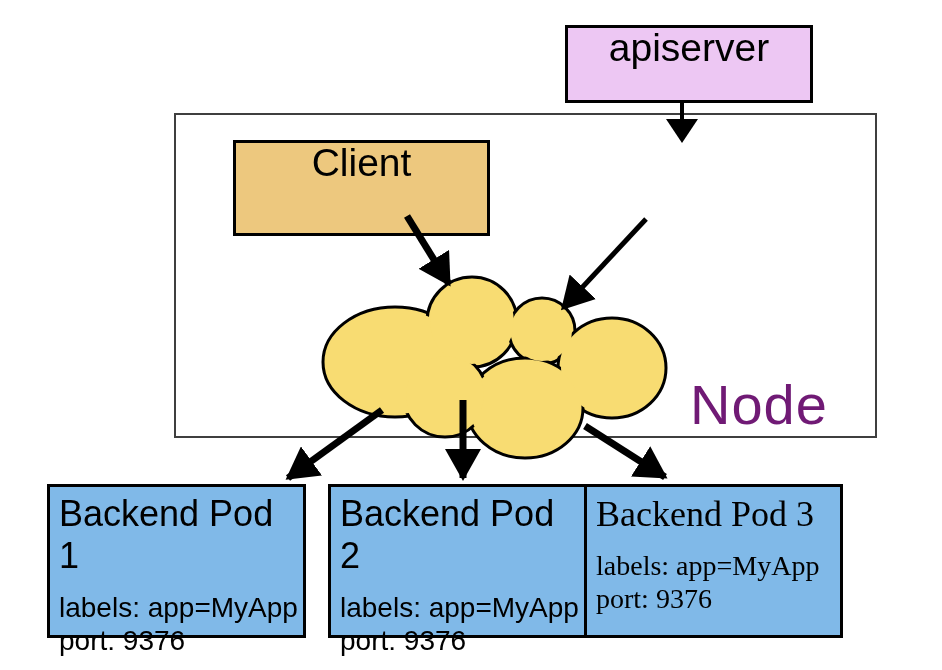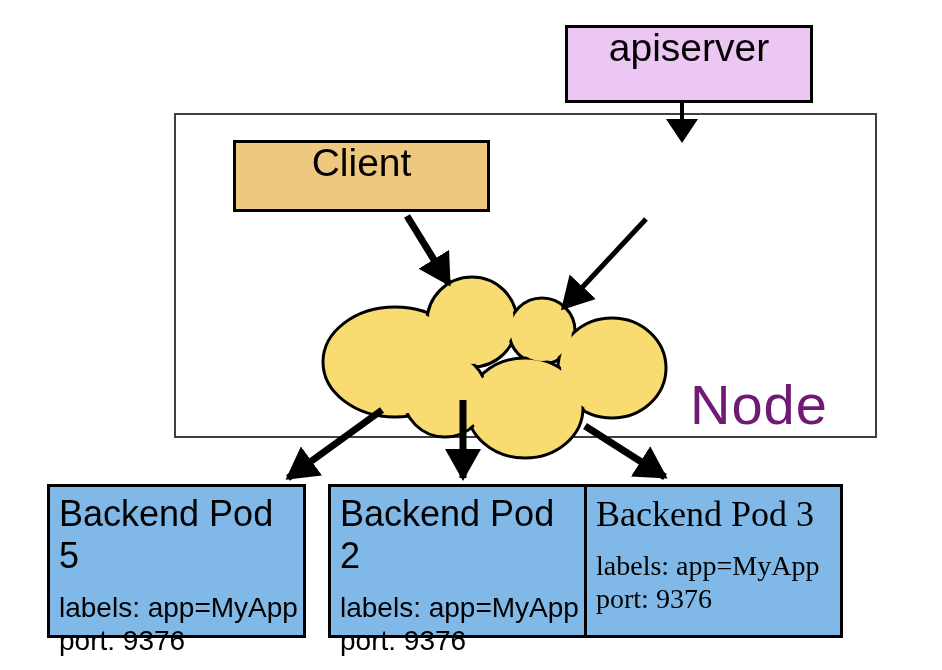--- a/index.html
+++ b/index.html
@@ -10,21 +10,21 @@
   .box{
     position:absolute;border:3px solid #000;box-sizing:border-box;
     display:flex;align-items:flex-start;justify-content:center;
     font-size:39px;line-height:1;
   }
   #node-box{
     position:absolute;left:174px;top:113px;width:703px;height:325px;
     border:2px solid #3f3f3f;box-sizing:border-box;background:#fff;
   }
   #apiserver-box{left:565px;top:25px;width:248px;height:78px;background:#edc7f3;}
-  #client-box{left:233px;top:140px;width:257px;height:72px;background:#edc87e;}
+  #client-box{left:233px;top:140px;width:257px;height:96px;background:#edc87e;}
   #kube-proxy-box{left:543px;top:143px;width:289px;height:76px;background:#a9e873;}
   #overlay-svg{position:absolute;left:0;top:0;width:942px;height:670px;pointer-events:none;}
   #cloud-text{
     position:absolute;left:352px;top:303px;width:235px;height:110px;
     text-align:center;font-size:39px;line-height:47px;
   }
   #node-label{
     position:absolute;left:690px;top:376px;width:182px;height:58px;
     font-size:56px;line-height:58px;
     font-weight:300;color:#701a75;letter-spacing:1px;
@@ -89,21 +89,21 @@
       <line x1="382" y1="410" x2="288" y2="478" stroke-width="7" marker-end="url(#ah-big)"></line>
       <line x1="463" y1="400" x2="463" y2="478" stroke-width="7" marker-end="url(#ah-big)"></line>
       <line x1="585" y1="426" x2="665" y2="477" stroke-width="7" marker-end="url(#ah-big)"></line>
     </g>
   </svg>
 
 
   <div id="node-label">Node</div>
 
   <div class="pod" id="pod-1">
-    <div class="pod-title">Backend Pod 5</div>
+    <div class="pod-title">Backend Pod 1</div>
     <div class="pod-line">labels: app=MyApp</div>
     <div class="pod-line">port: 9376</div>
   </div>
   <div class="pod" id="pod-2">
     <div class="pod-title">Backend Pod 2</div>
     <div class="pod-line">labels: app=MyApp</div>
     <div class="pod-line">port: 9376</div>
   </div>
   <div class="pod" id="pod-3">
     <div class="pod-title">Backend Pod 3</div>

